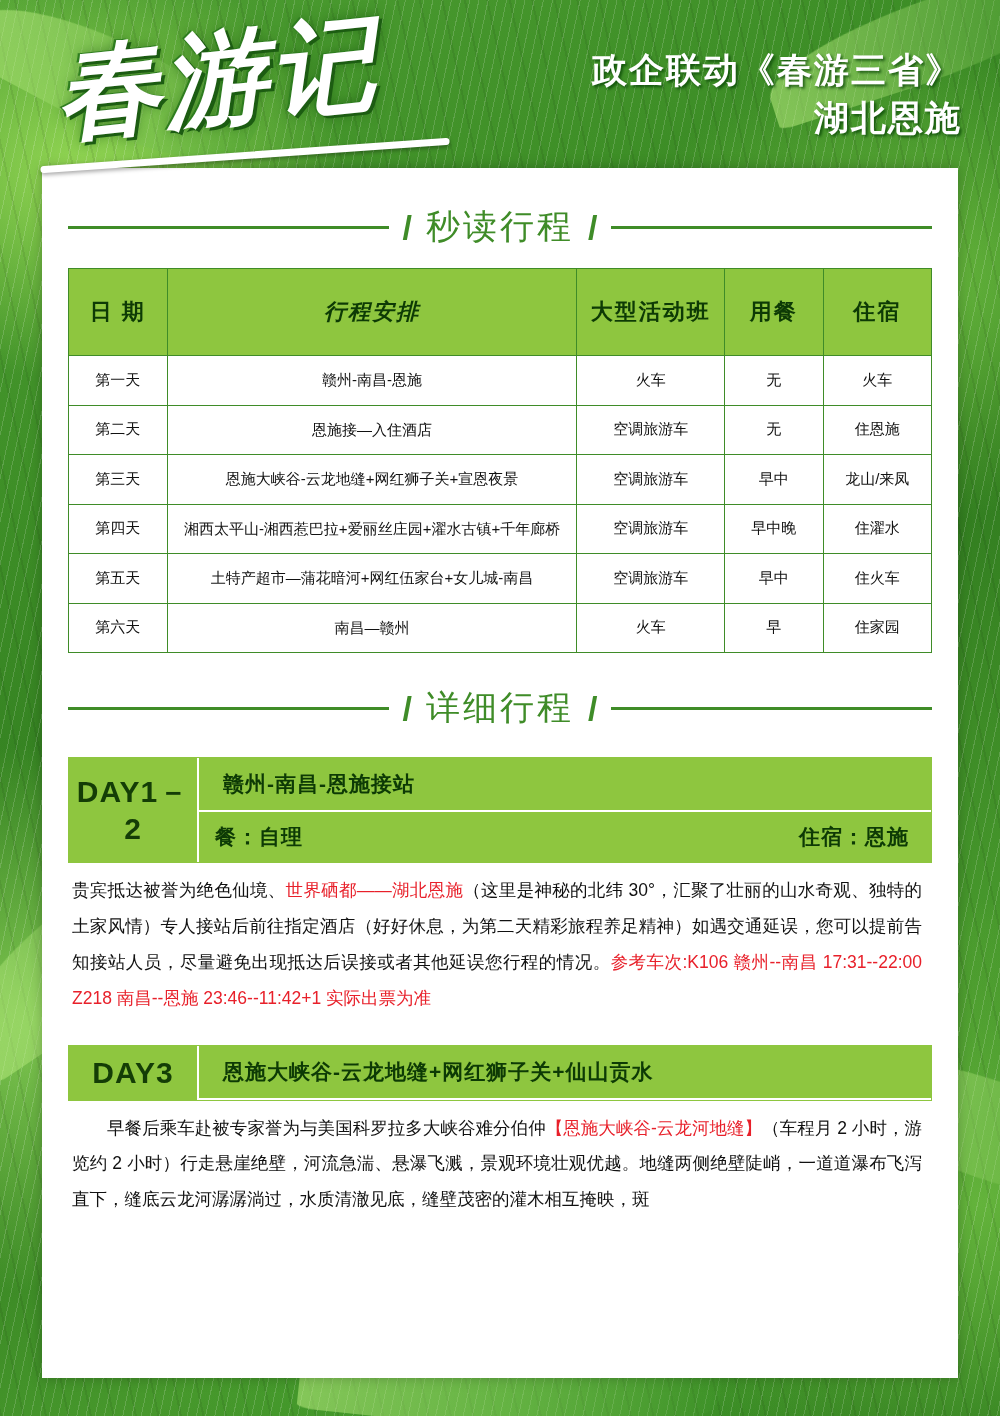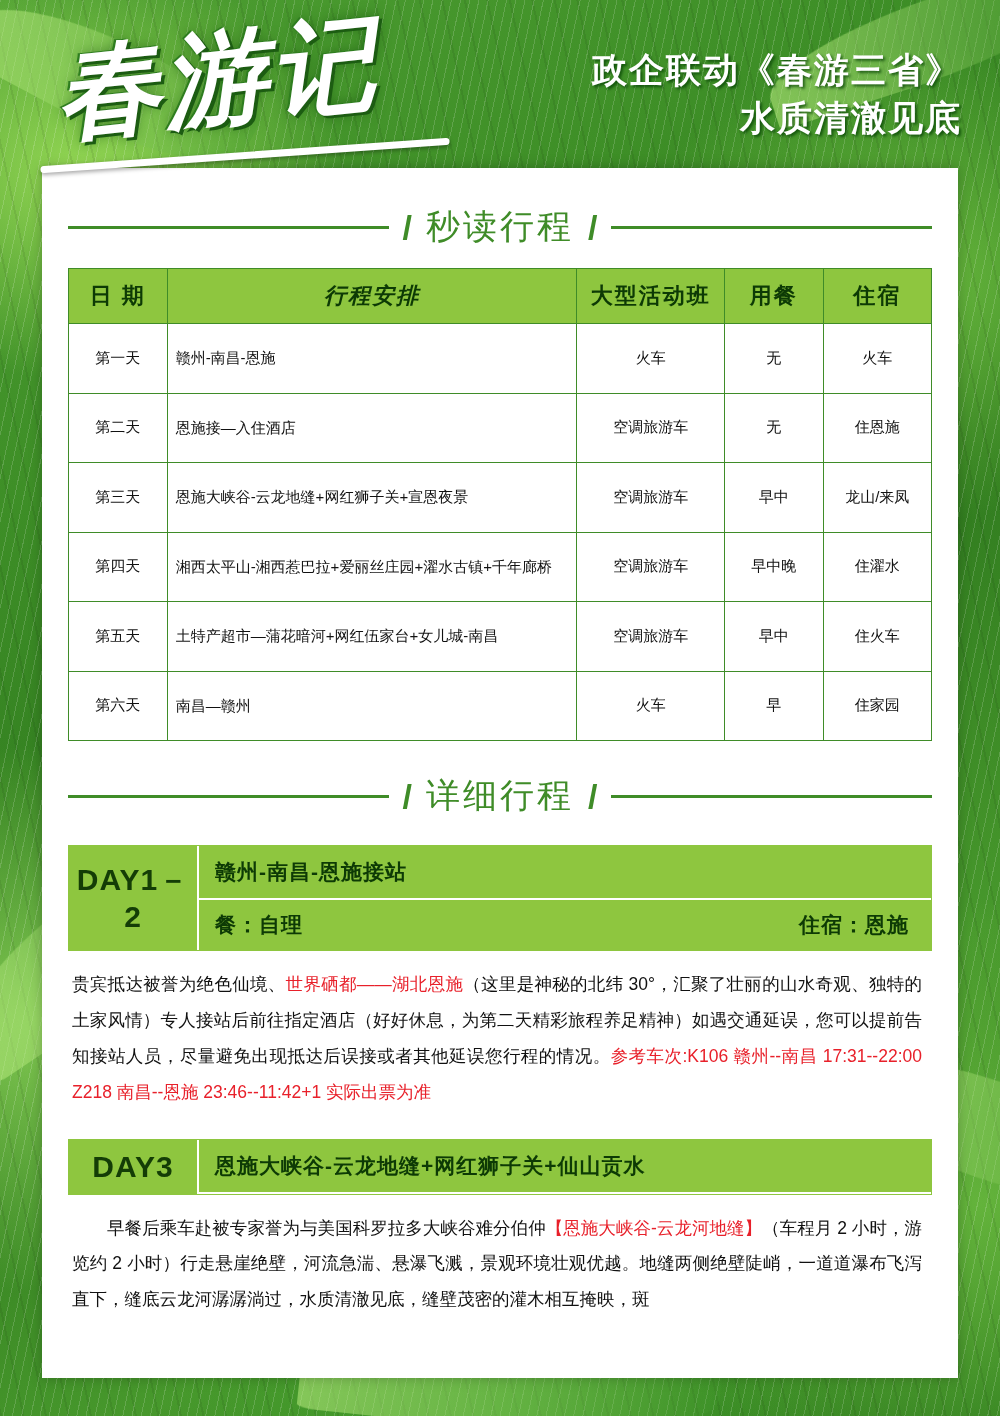--- a/index.html
+++ b/index.html
@@ -87,32 +87,32 @@
     white-space:nowrap;
   }
 
   
   table.summary{
     width:100%; border-collapse:collapse;
     font-size:15px; color:#111;
   }
   table.summary th, table.summary td{
     border:1px solid #3f8c28;
-    padding:20px 8px;
+    padding:10px 8px;
   }
   table.summary thead th{
     background:#8ec63f;
     color:#0d3a05;
     font-size:22px; font-weight:bold;
     letter-spacing:2px;
     text-align:center;
-    padding:12px 6px;
+    padding:28px 6px;
   }
   td.c{ text-align:center; }
-  td.l{ text-align:left; padding-left:14px; line-height:1.9;margin-left:24px; }
+  td.l{ text-align:center; padding-left:14px; line-height:1.9;margin-left:24px; }
   .col-date{ width:100px; }
   .col-plan{ width:418px;font-style:italic; }
   .col-traffic{ width:150px; }
   .col-meal{ width:100px; }
   .col-stay{ width:110px; }
 
   
   .day-block{ margin-top:26px; }
   .day-grid{
     display:grid;
@@ -126,39 +126,39 @@
     font-size:30px; font-weight:bold;
     display:flex; align-items:center; justify-content:center;
     text-align:center;
     line-height:1.25;
     letter-spacing:1px;
   }
   .day-title{
     background:#8ec63f;
     color:#0d3a05;
     font-size:21px; font-weight:bold;
-    padding:12px 16px;
+    padding:12px 24px;
     letter-spacing:1px;
     border-left:2px solid #ffffff;
     border-bottom:2px solid #ffffff;
   }
   .day-sub{
     background:#8ec63f;
     display:flex; justify-content:space-between;
     padding:11px 22px 11px 16px;
     border-left:2px solid #ffffff;
     color:#0d3a05;
     font-size:21px; font-weight:bold;
     letter-spacing:1px;
   }
   .day-body{
     font-size:17.5px;
     line-height:2.05;
     color:#111;
-    padding:16px 10px 6px 4px;
+    padding:10px 10px 6px 4px;
     text-align:justify;
   }
   .red{ color:#e8202a; }
 
   
   .bottom-strip{
     position:absolute; left:0; bottom:0; width:1000px; height:38px; z-index:3;
   }
 </style>
 </head>
@@ -169,21 +169,21 @@
 <div class="leafblade" style="left:760px; top:0px; width:340px; height:80px; transform:rotate(-18deg);"></div>
 <div class="leafblade" style="left:-60px; top:900px; width:300px; height:110px; transform:rotate(-34deg);"></div>
 <div class="leafblade" style="left:830px; top:1080px; width:320px; height:100px; transform:rotate(22deg);"></div>
 <div class="leafblade" style="left:300px; top:1340px; width:420px; height:90px; transform:rotate(6deg);"></div>
 
 <div class="header">
   <div class="logo-script">春游记</div>
   <div class="logo-underline"></div>
   <div class="header-title">
     <div>政企联动《春游三省》</div>
-    <div>水质清澈见底</div>
+    <div>湖北恩施</div>
   </div>
 </div>
 
 <div class="card">
   <div class="inner">
 
     <div class="sec-head">
       <div class="sec-line"></div>
       <span class="sec-slash">/</span>
       <span class="sec-text">秒读行程</span>

